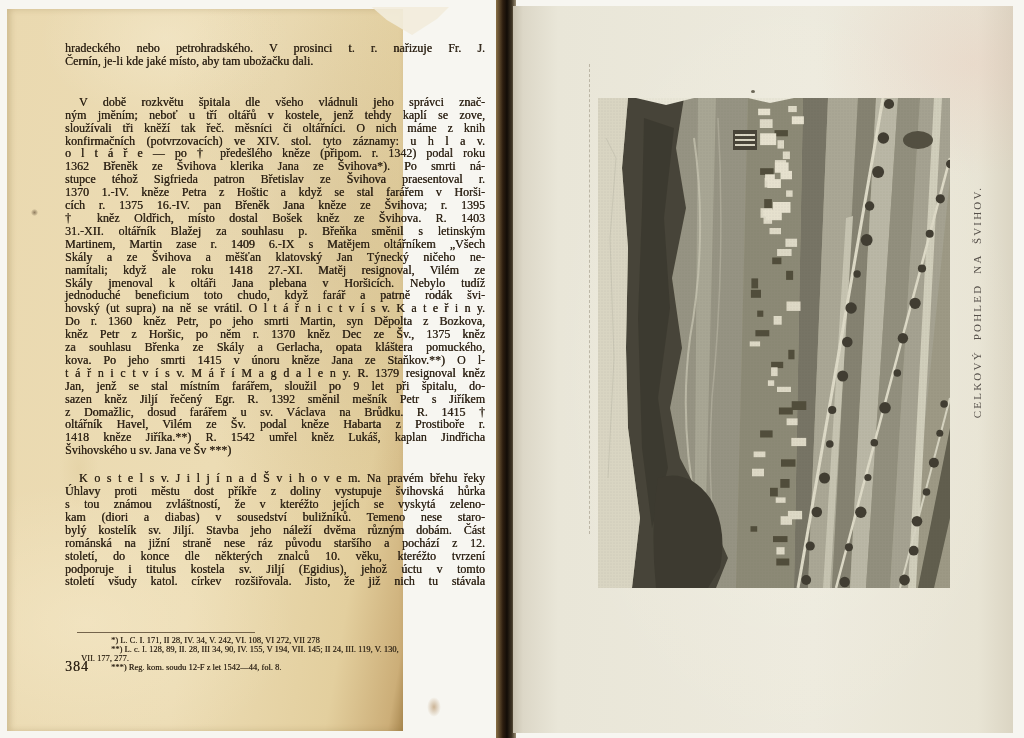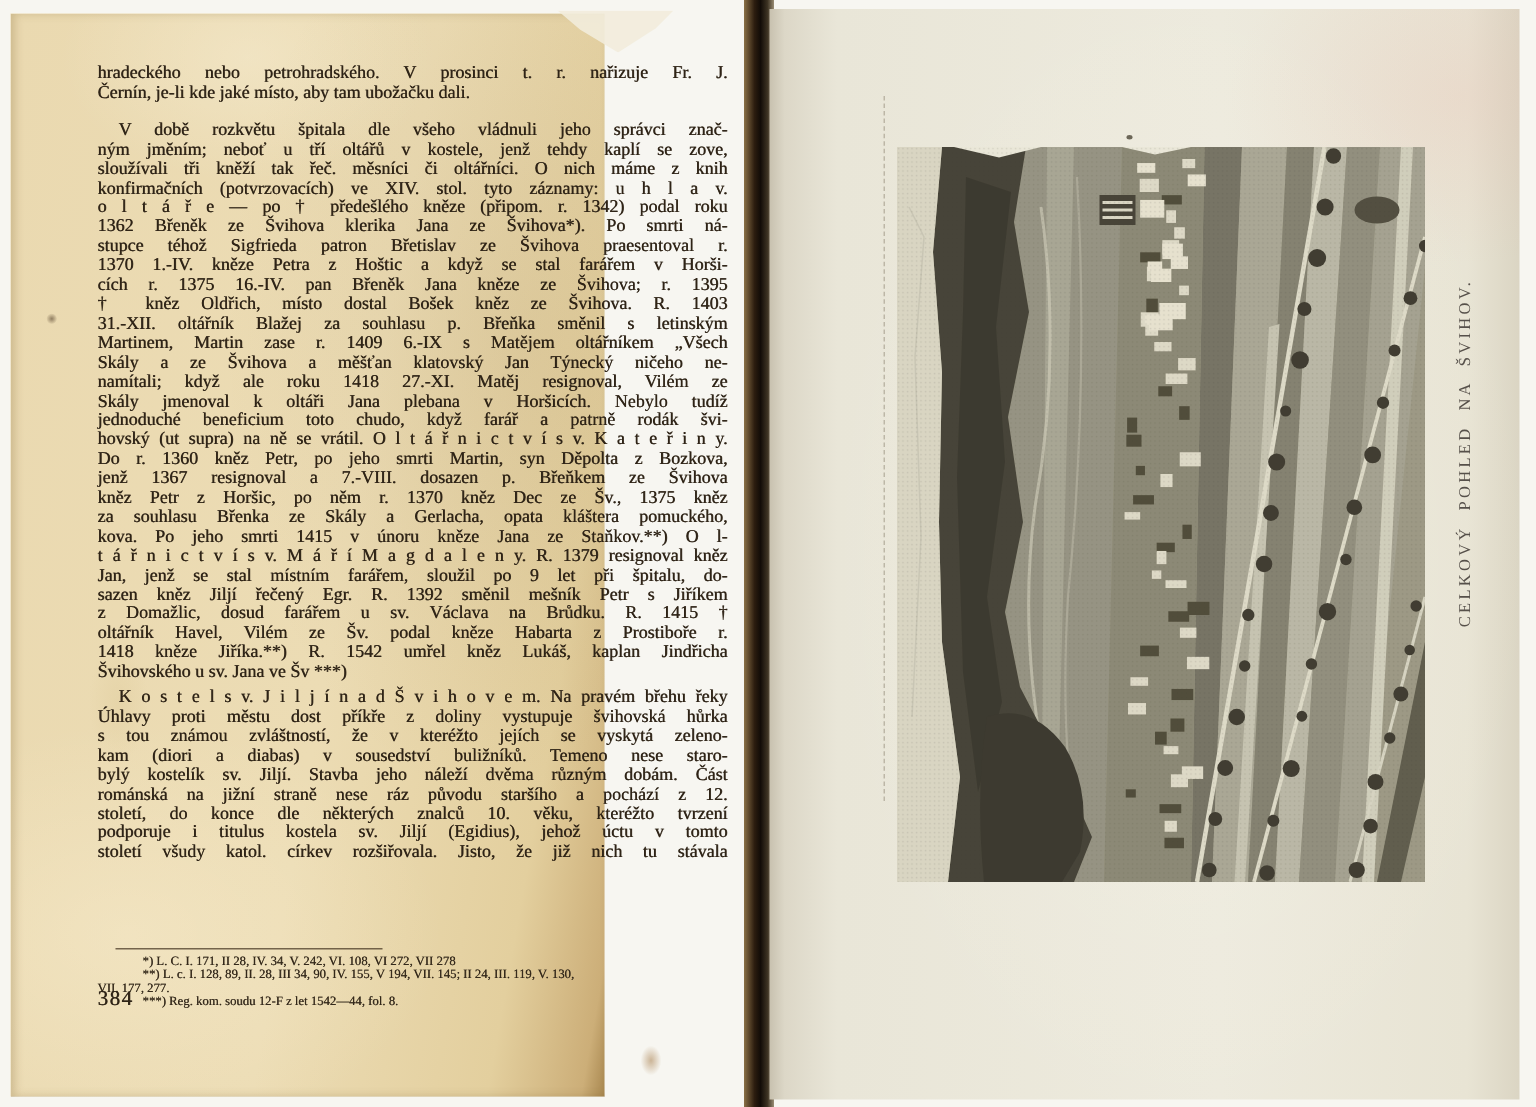--- a/index.html
+++ b/index.html
@@ -26,35 +26,35 @@
   .stain{position:absolute;border-radius:50%;}
   .stain-a{left:420px;top:688px;width:14px;height:20px;background:radial-gradient(rgba(150,100,40,.45),transparent 70%);}
   .stain-b{left:24px;top:200px;width:7px;height:7px;background:radial-gradient(rgba(70,50,30,.55),transparent 75%);}
   .stain-c{left:52px;top:420px;width:40px;height:80px;background:radial-gradient(rgba(220,200,150,.35),transparent 70%);}
   .text-block{
     position:absolute;left:58px;top:33px;width:420px;
     font-size:12px;line-height:12.9px;color:#2e2316;
     text-shadow:0.3px 0 0 rgba(46,35,22,.85);
   }
   .para{margin:0;}
-  .text-block .para:nth-of-type(2){margin-top:12px;font-family:Liberation Serif, serif;}
-  .text-block .para:nth-of-type(3){margin-top:4px;}
+  .text-block .para:nth-of-type(2){margin-top:28px;font-family:Liberation Serif, serif;}
+  .text-block .para:nth-of-type(3){margin-top:15px;}
   .line{text-align:justify;text-align-last:justify;}
   .line.noj{text-align-last:left;}
   .line.indent{text-indent:14px;}
   .footnote-rule{
     position:absolute;left:70px;top:623px;width:178px;height:1px;
     background:rgba(74,58,38,.75);
   }
   .footnotes{
     position:absolute;left:58px;top:627px;width:422px;
     font-size:8.5px;line-height:8.9px;color:#33281a;
     text-shadow:0.2px 0 0 rgba(51,40,26,.8);
   }
-  .fline{text-align:left;}
+  .fline{text-align:left;margin-left:16px;}
   .fline.find{text-indent:30px;}
   .page-number{
     position:absolute;left:58px;top:650px;
     font-size:14px;color:#2e2316;letter-spacing:1px;
     text-shadow:0.3px 0 0 rgba(46,35,22,.85);
   }
   
   .spine{
     position:absolute;left:496px;top:0;width:20px;height:738px;
     background:linear-gradient(90deg,#8a7046 0%,#2c1d0f 35%,#120c07 55%,#3c3222 78%,#9a8d74 100%);
@@ -111,21 +111,20 @@
           <div class="line">cích r. 1375 16.-IV. pan Břeněk Jana kněze ze Švihova; r. 1395</div>
           <div class="line">† kněz Oldřich, místo dostal Bošek kněz ze Švihova. R. 1403</div>
           <div class="line">31.-XII. oltářník Blažej za souhlasu p. Břeňka směnil s letinským</div>
           <div class="line">Martinem, Martin zase r. 1409 6.-IX s Matějem oltářníkem „Všech</div>
           <div class="line">Skály a ze Švihova a měšťan klatovský Jan Týnecký ničeho ne-</div>
           <div class="line">namítali; když ale roku 1418 27.-XI. Matěj resignoval, Vilém ze</div>
           <div class="line">Skály jmenoval k oltáři Jana plebana v Horšicích. Nebylo tudíž</div>
           <div class="line">jednoduché beneficium toto chudo, když farář a patrně rodák švi-</div>
           <div class="line">hovský (ut supra) na ně se vrátil. O l t á ř n i c t v í s v. K a t e ř i n y.</div>
           <div class="line">Do r. 1360 kněz Petr, po jeho smrti Martin, syn Děpolta z Bozkova,</div>
-          <div class="line">jenž 1367 resignoval a 7.-VIII. dosazen p. Břeňkem ze Švihova</div>
           <div class="line">kněz Petr z Horšic, po něm r. 1370 kněz Dec ze Šv., 1375 kněz</div>
           <div class="line">za souhlasu Břenka ze Skály a Gerlacha, opata kláštera pomuckého,</div>
           <div class="line">kova. Po jeho smrti 1415 v únoru kněze Jana ze Staňkov.**) O l-</div>
           <div class="line">t á ř n i c t v í s v. M á ř í M a g d a l e n y. R. 1379 resignoval kněz</div>
           <div class="line">Jan, jenž se stal místním farářem, sloužil po 9 let při špitalu, do-</div>
           <div class="line">sazen kněz Jiljí řečený Egr. R. 1392 směnil mešník Petr s Jiříkem</div>
           <div class="line">z Domažlic, dosud farářem u sv. Václava na Brůdku. R. 1415 †</div>
           <div class="line">oltářník Havel, Vilém ze Šv. podal kněze Habarta z Prostiboře r.</div>
           <div class="line">1418 kněze Jiříka.**) R. 1542 umřel kněz Lukáš, kaplan Jindřicha</div>
           <div class="line noj">Švihovského u sv. Jana ve Šv ***)</div>

